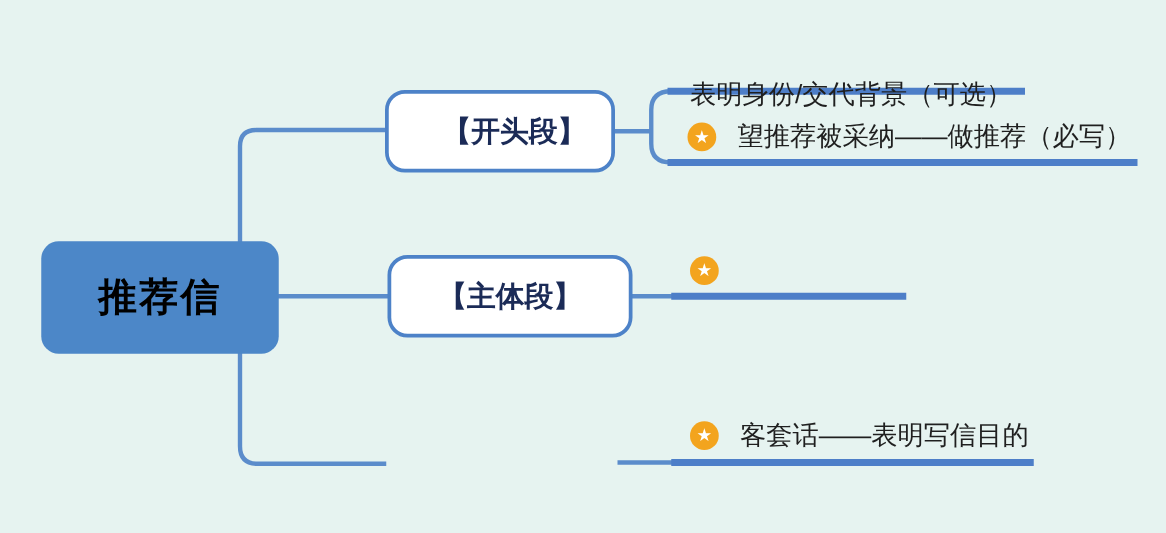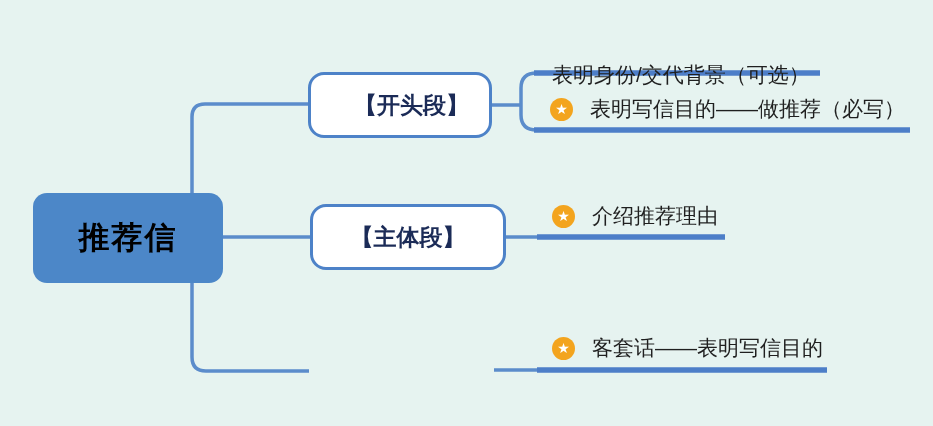--- a/index.html
+++ b/index.html
@@ -105,26 +105,25 @@
   <div class="node branch-box" id="branch-body">
     <span>【主体段】</span>
   </div>
 
   <div class="leaf" id="leaf-identity">
     <span>表明身份/交代背景（可选）</span>
   </div>
 
   <div class="leaf" id="leaf-purpose">
     <span class="star-badge">★</span>
-    <span>表明写信目的——做推荐（必写）</span>
+    <span>望推荐被采纳——做推荐（必写）</span>
   </div>
 
   <div class="leaf" id="leaf-reason">
     <span class="star-badge">★</span>
-    <span>介绍推荐理由</span>
   </div>
 
   <div class="leaf" id="leaf-politeness">
     <span class="star-badge">★</span>
     <span>客套话——表明写信目的</span>
   </div>
 
 </div>
 
 </body></html>

